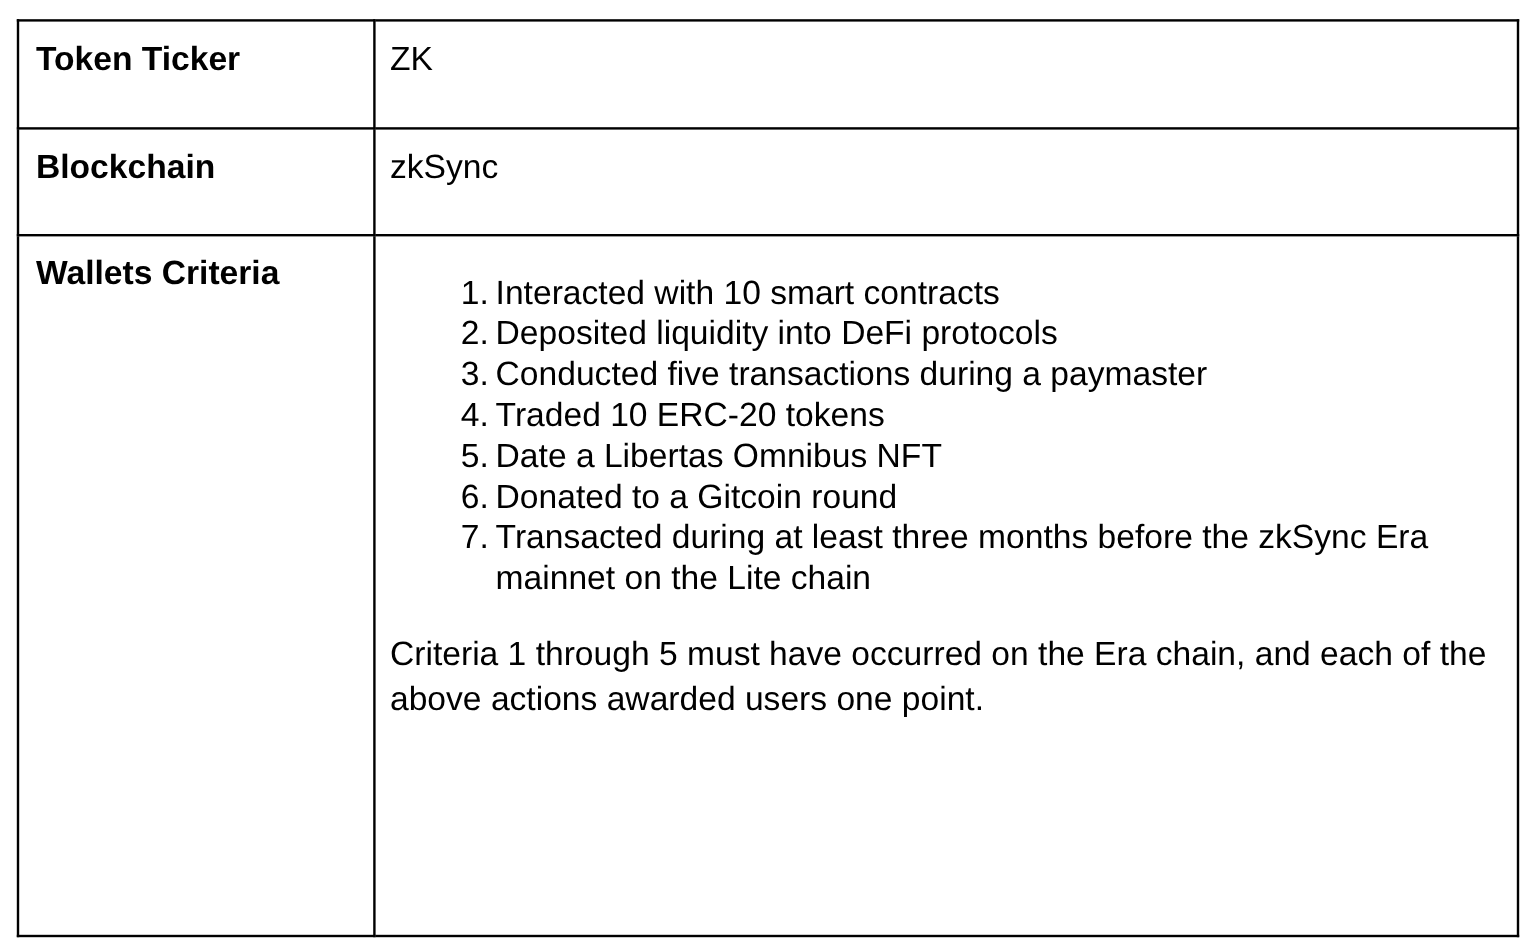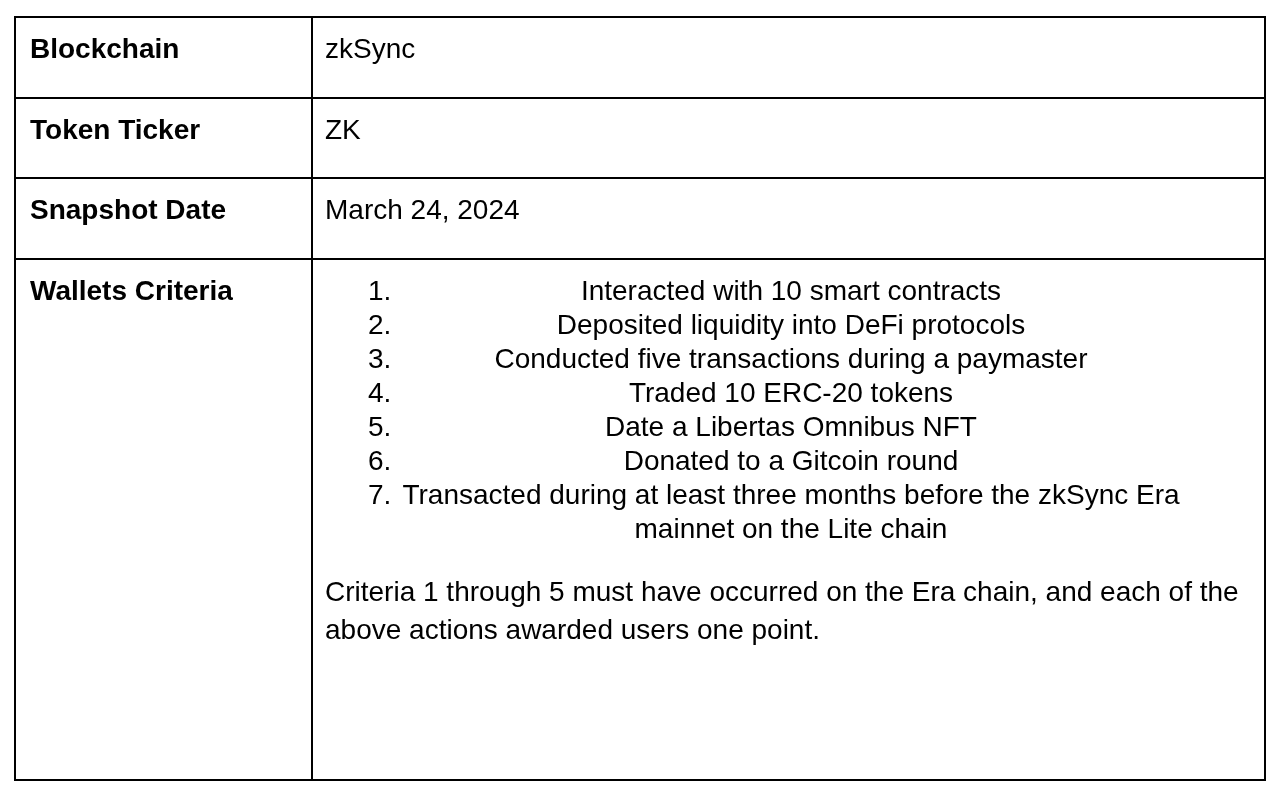--- a/index.html
+++ b/index.html
@@ -46,24 +46,23 @@
     padding: 14px 14px 10px 12px;
   }
   tr.row-std    { height: 64px; }
   tr.row-tall   { height: 96px; }
   tr.row-criteria { height: 413px; }
 
   
   ol.criteria-list {
     list-style: none;
     counter-reset: n;
-    margin: 0;
+    margin: 16px;
     padding: 0 0 0 72px;
     max-width: 860px;
-    text-align: center;
   }
   ol.criteria-list li {
     counter-increment: n;
     position: relative;
   }
   ol.criteria-list li::before {
     content: counter(n) ".";
     position: absolute;
     left: -29px;
   }
@@ -73,30 +72,26 @@
     max-width: 940px;
   }
 </style>
 </head>
 <body>
 
 <div class="page">
   <table class="doc-table">
     <tbody>
       <tr class="row-std">
-        <td class="label-cell">Blockchain</td>
-        <td class="value-cell">zkSync</td>
-      </tr>
-      <tr class="row-std">
         <td class="label-cell">Token Ticker</td>
         <td class="value-cell">ZK</td>
       </tr>
       <tr class="row-std">
-        <td class="label-cell">Snapshot Date</td>
-        <td class="value-cell">March 24, 2024</td>
+        <td class="label-cell">Blockchain</td>
+        <td class="value-cell">zkSync</td>
       </tr>
       <tr class="row-criteria">
         <td class="label-cell">Wallets Criteria</td>
         <td class="value-cell">
           <ol class="criteria-list">
             <li>Interacted with 10 smart contracts</li>
             <li>Deposited liquidity into DeFi protocols</li>
             <li>Conducted five transactions during a paymaster</li>
             <li>Traded 10 ERC-20 tokens</li>
             <li>Date a Libertas Omnibus NFT</li>

